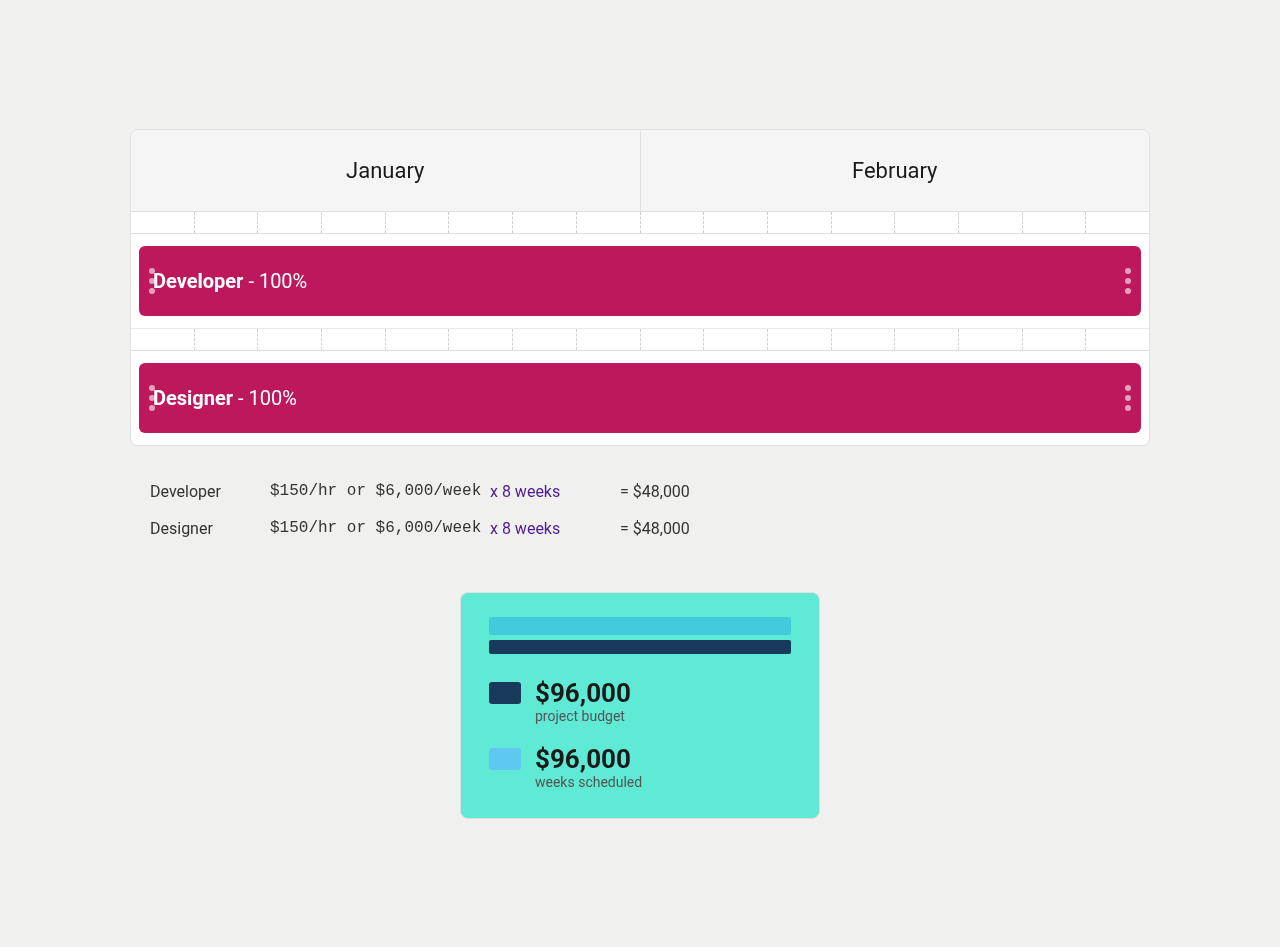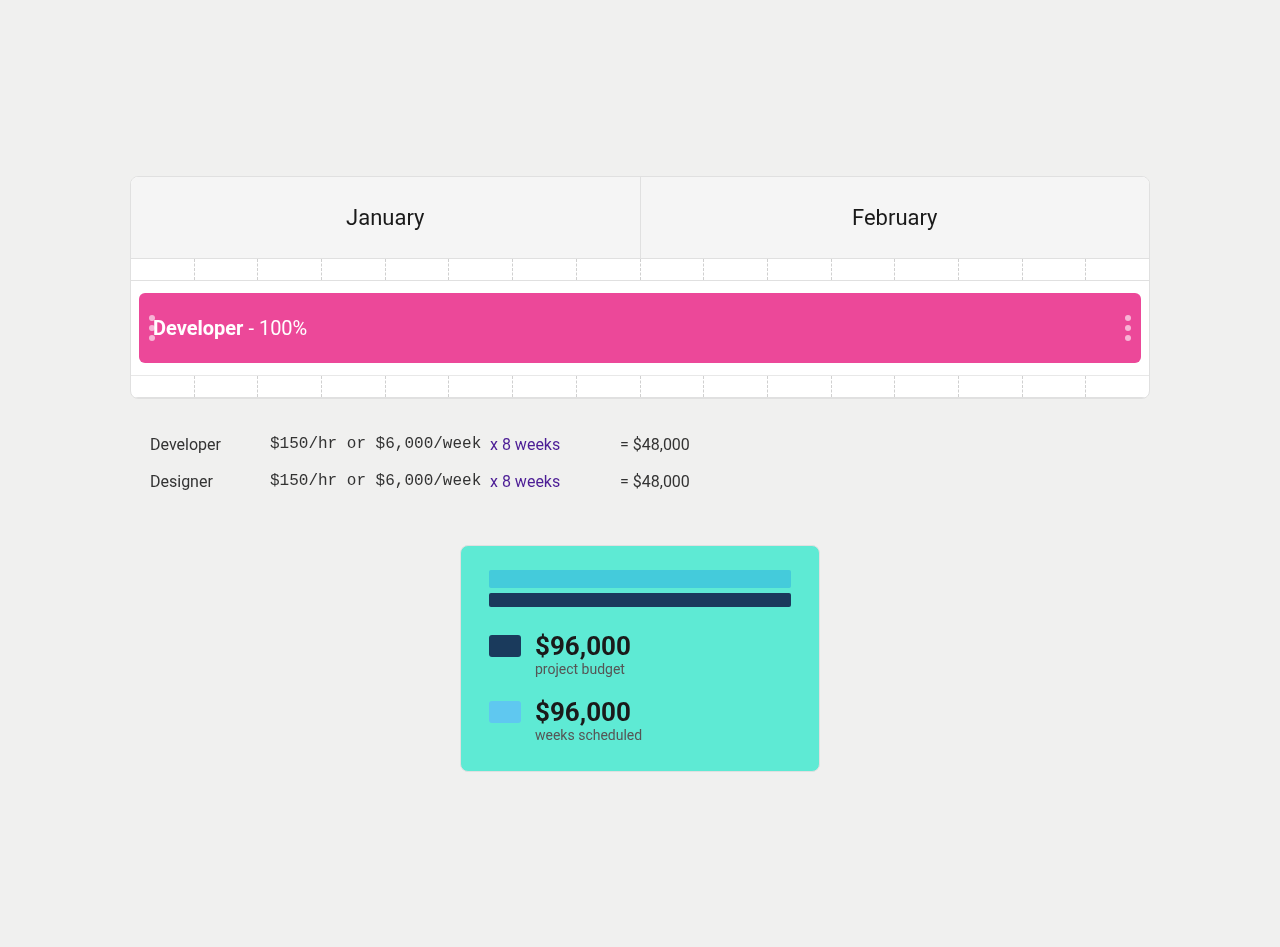--- a/index.html
+++ b/index.html
@@ -64,21 +64,21 @@
     .gantt-row {
       padding: 12px 8px;
       border-bottom: 1px solid #e8e8e8;
     }
     .gantt-row:last-child {
       border-bottom: none;
     }
 
     
     .gantt-bar {
-      background: #ec4899;
+      background: #be185d;
       border-radius: 6px;
       display: flex;
       align-items: center;
       padding: 0 14px;
       height: 70px;
       position: relative;
     }
     .gantt-bar-label {
       color: #fff;
       font-size: 20px;
@@ -267,20 +267,37 @@
       <div class="gantt-tick"></div>
       <div class="gantt-tick"></div>
       <div class="gantt-tick"></div>
       <div class="gantt-tick"></div>
       <div class="gantt-tick"></div>
       <div class="gantt-tick"></div>
       <div class="gantt-tick"></div>
       <div class="gantt-tick"></div>
     </div>
 
+    <div class="gantt-row">
+      <div class="gantt-bar">
+        <div class="gantt-bar-dots-left">
+          <div class="gantt-bar-dot"></div>
+          <div class="gantt-bar-dot"></div>
+          <div class="gantt-bar-dot"></div>
+        </div>
+        <span class="gantt-bar-label">
+          <strong>Designer</strong><span> - 100%</span>
+        </span>
+        <div class="gantt-bar-dots">
+          <div class="gantt-bar-dot"></div>
+          <div class="gantt-bar-dot"></div>
+          <div class="gantt-bar-dot"></div>
+        </div>
+      </div>
+    </div>
 
   </div>
 
   <div class="budget-table">
     <div class="budget-row">
       <div class="budget-role">Developer</div>
       <div class="budget-rate">$150/hr or $6,000/week</div>
       <div class="budget-weeks">x 8 weeks</div>
       <div class="budget-total">= $48,000</div>
     </div>

